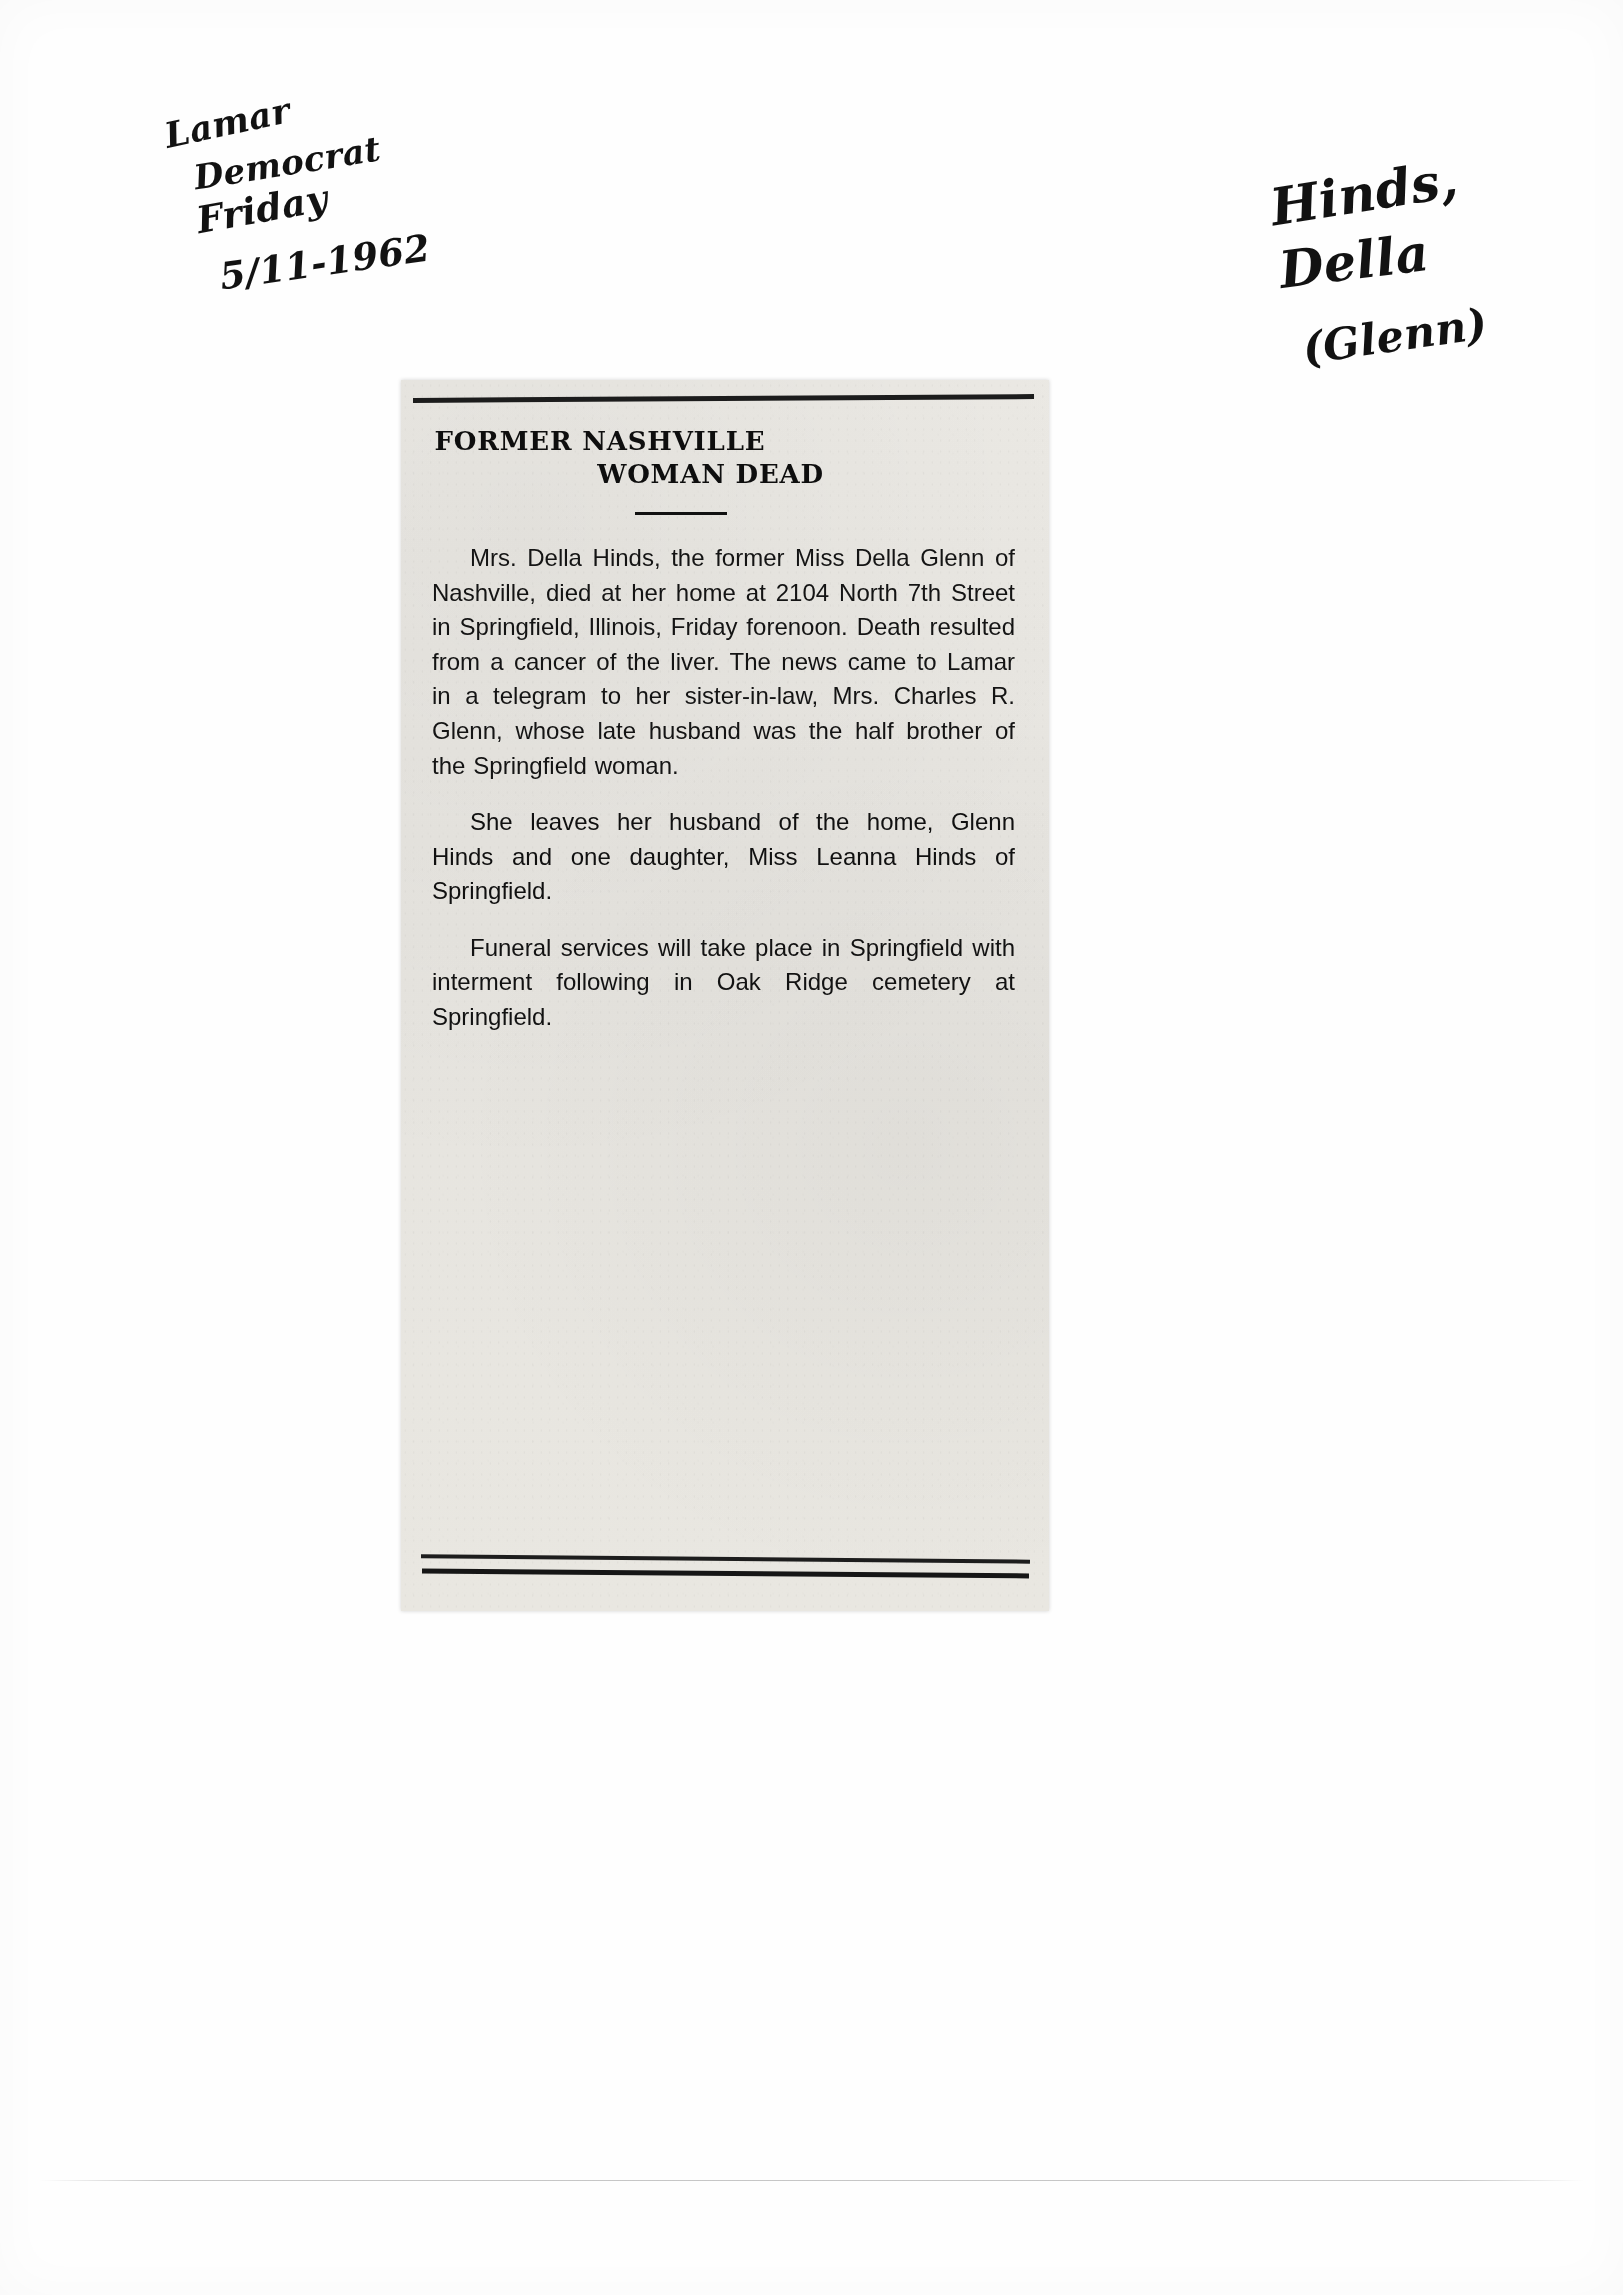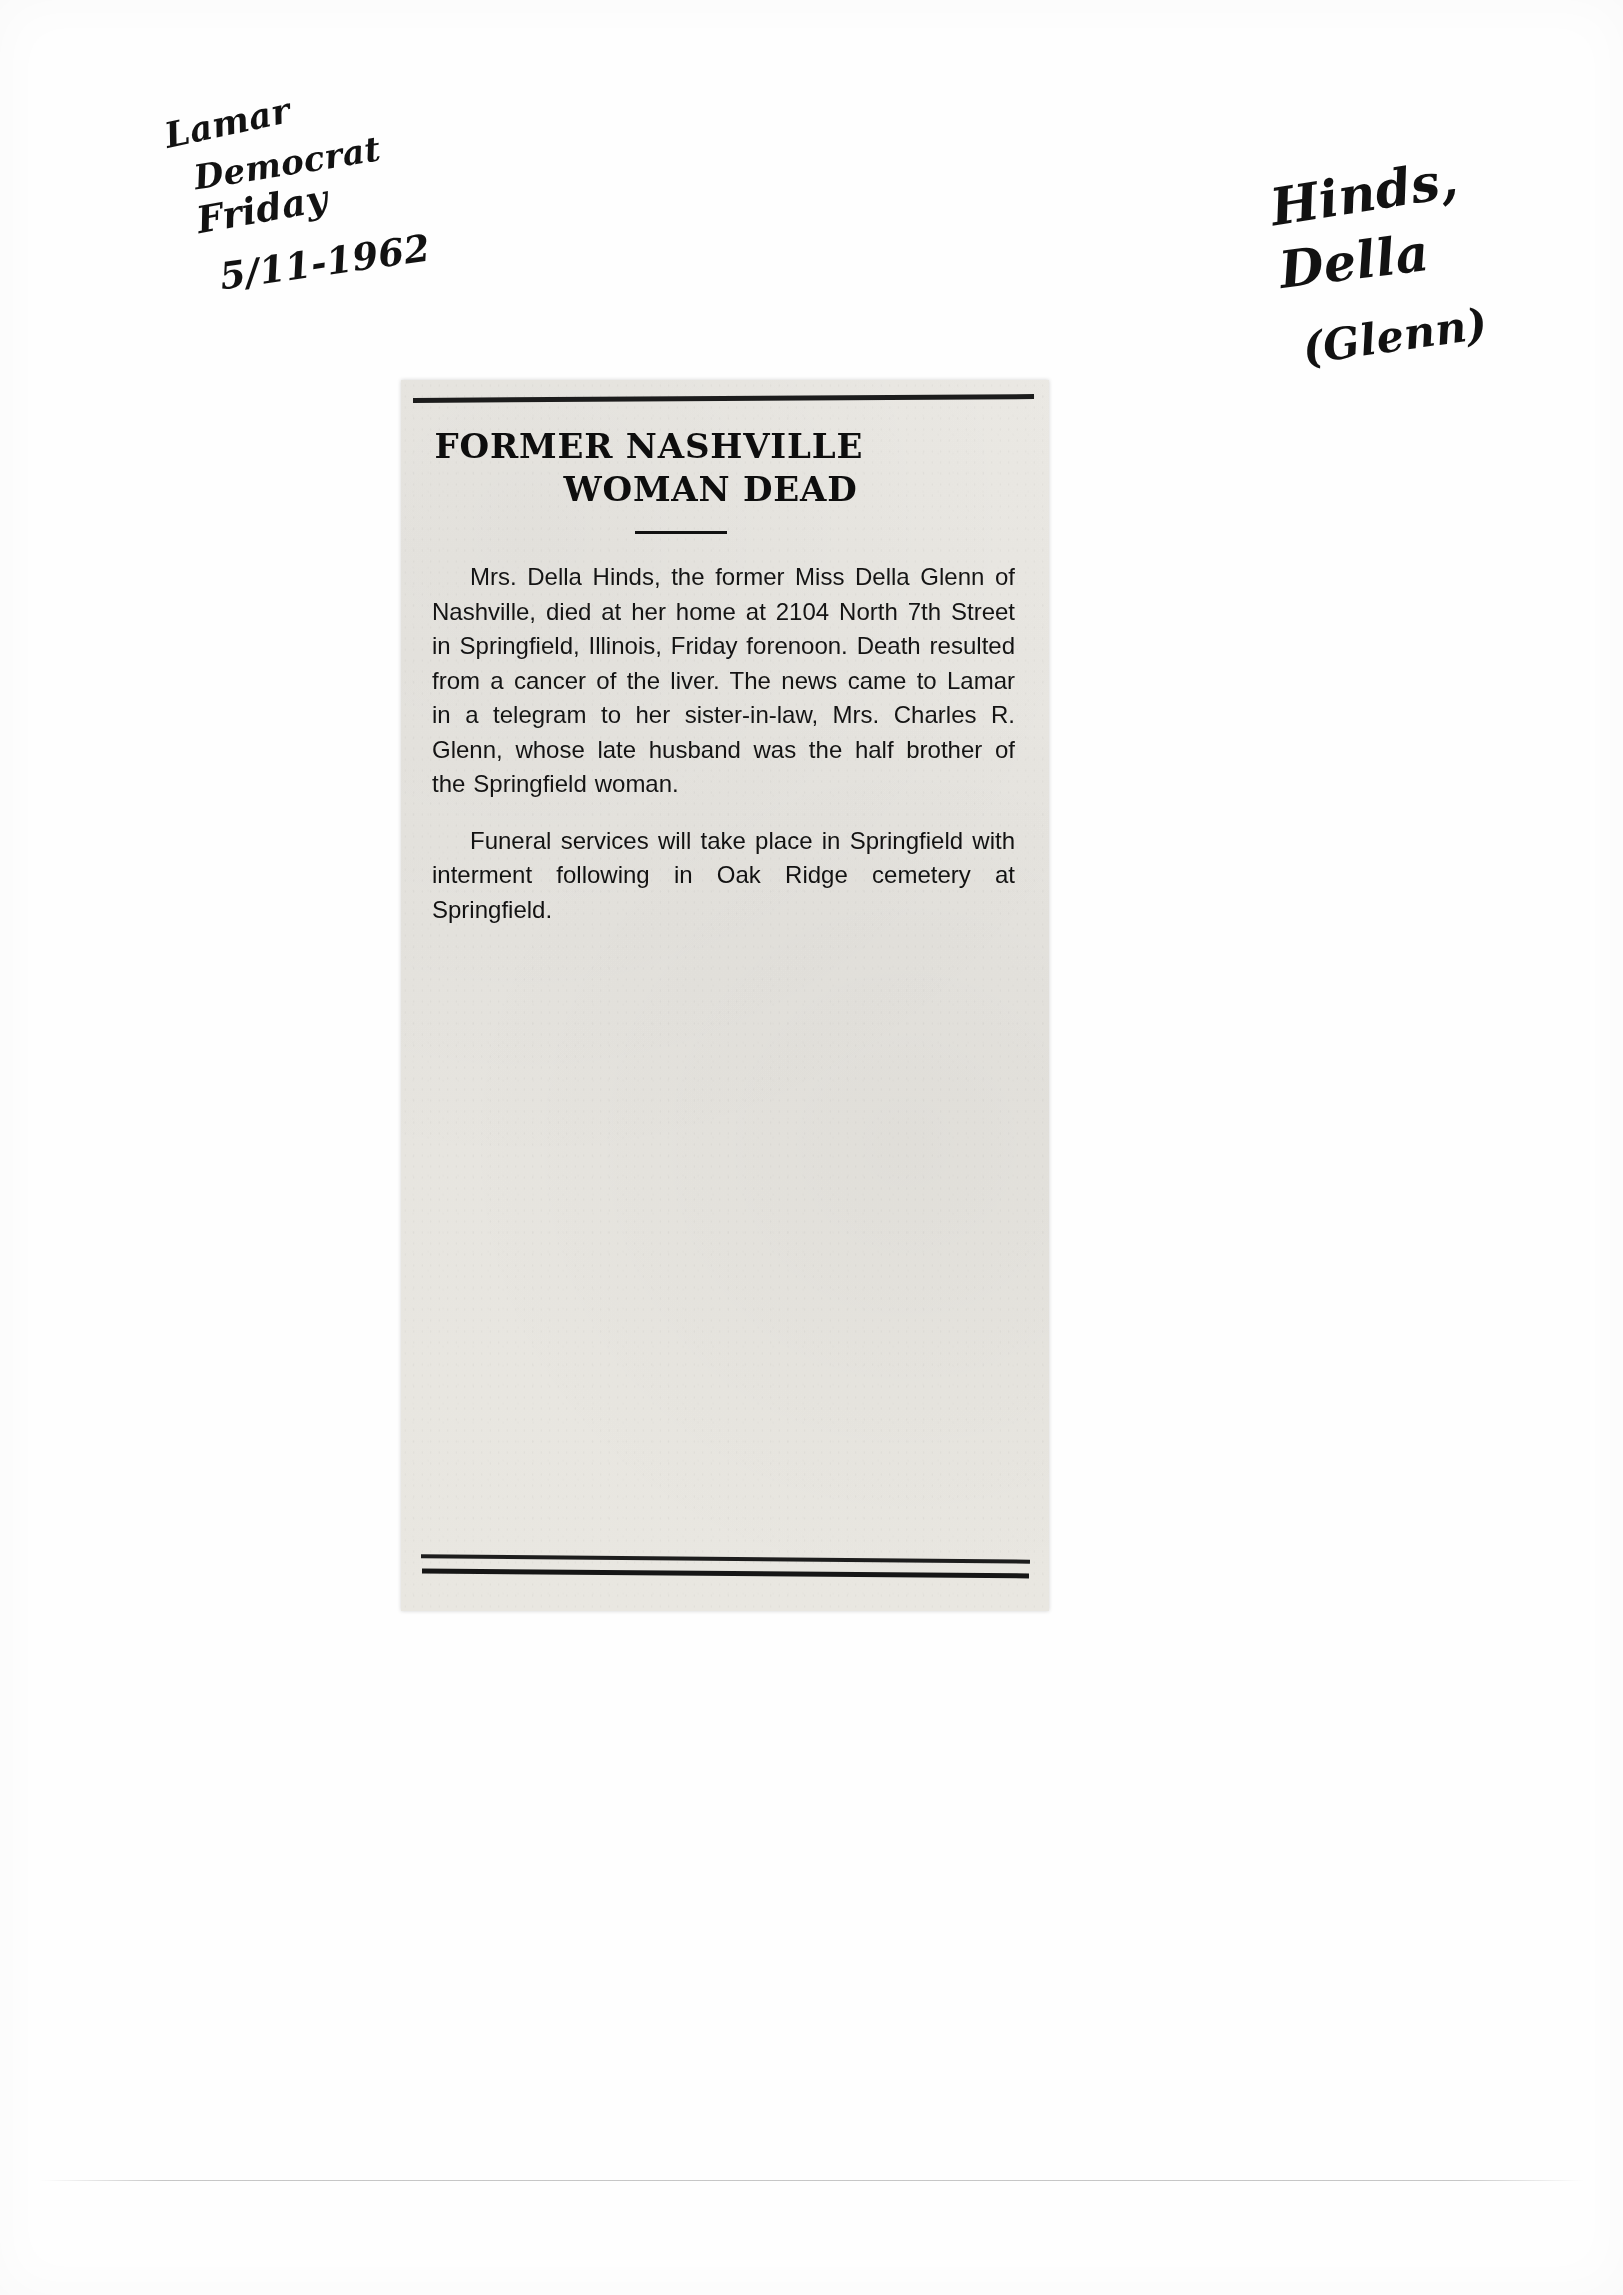--- a/index.html
+++ b/index.html
@@ -174,21 +174,21 @@
     left: 31px;
     top: 46px;
     width: 583px;
     z-index: 2;
   }
 
   .headline {
     font-family: "DejaVu Serif", serif;
     font-weight: bold;
     color: #0e0e0e;
-    font-size: 34px;
+    font-size: 26px;
     letter-spacing: 0.8px;
     line-height: 1.18;
   }
   .headline .l1 { display: block; text-align: left; margin-left: 2.6px; }
   .headline .l2 { display: block; text-align: center; margin-right: 26px; margin-top: 2.6px; }
 
   .headline-rule {
     width: 92px;
     height: 3.3px;
     background: #111;
@@ -234,20 +234,21 @@
 
     <div id="clip-inner">
       <div class="headline">
         <span class="l1">FORMER NASHVILLE</span>
         <span class="l2">WOMAN DEAD</span>
       </div>
 
       <div class="headline-rule"></div>
 
       <p class="body-par" id="par-1">Mrs. Della Hinds, the former Miss Della Glenn of Nashville, died at her home at 2104 North 7th Street in Springfield, Illinois, Friday forenoon. Death resulted from a cancer of the liver. The news came to Lamar in a telegram to her sister-in-law, Mrs. Charles R. Glenn, whose late husband was the half brother of the Springfield woman.</p>
+      <p class="body-par" id="par-2">She leaves her husband of the home, Glenn Hinds and one daughter, Miss Leanna Hinds of Springfield.</p>
       <p class="body-par" id="par-3">Funeral services will take place in Springfield with interment following in Oak Ridge cemetery at Springfield.</p>
     </div>
 
     <div class="clip-rule-bottom-1"></div>
     <div class="clip-rule-bottom-2"></div>
   </div>
 
   <div id="page-bottom-edge"></div>
 </div>
 

